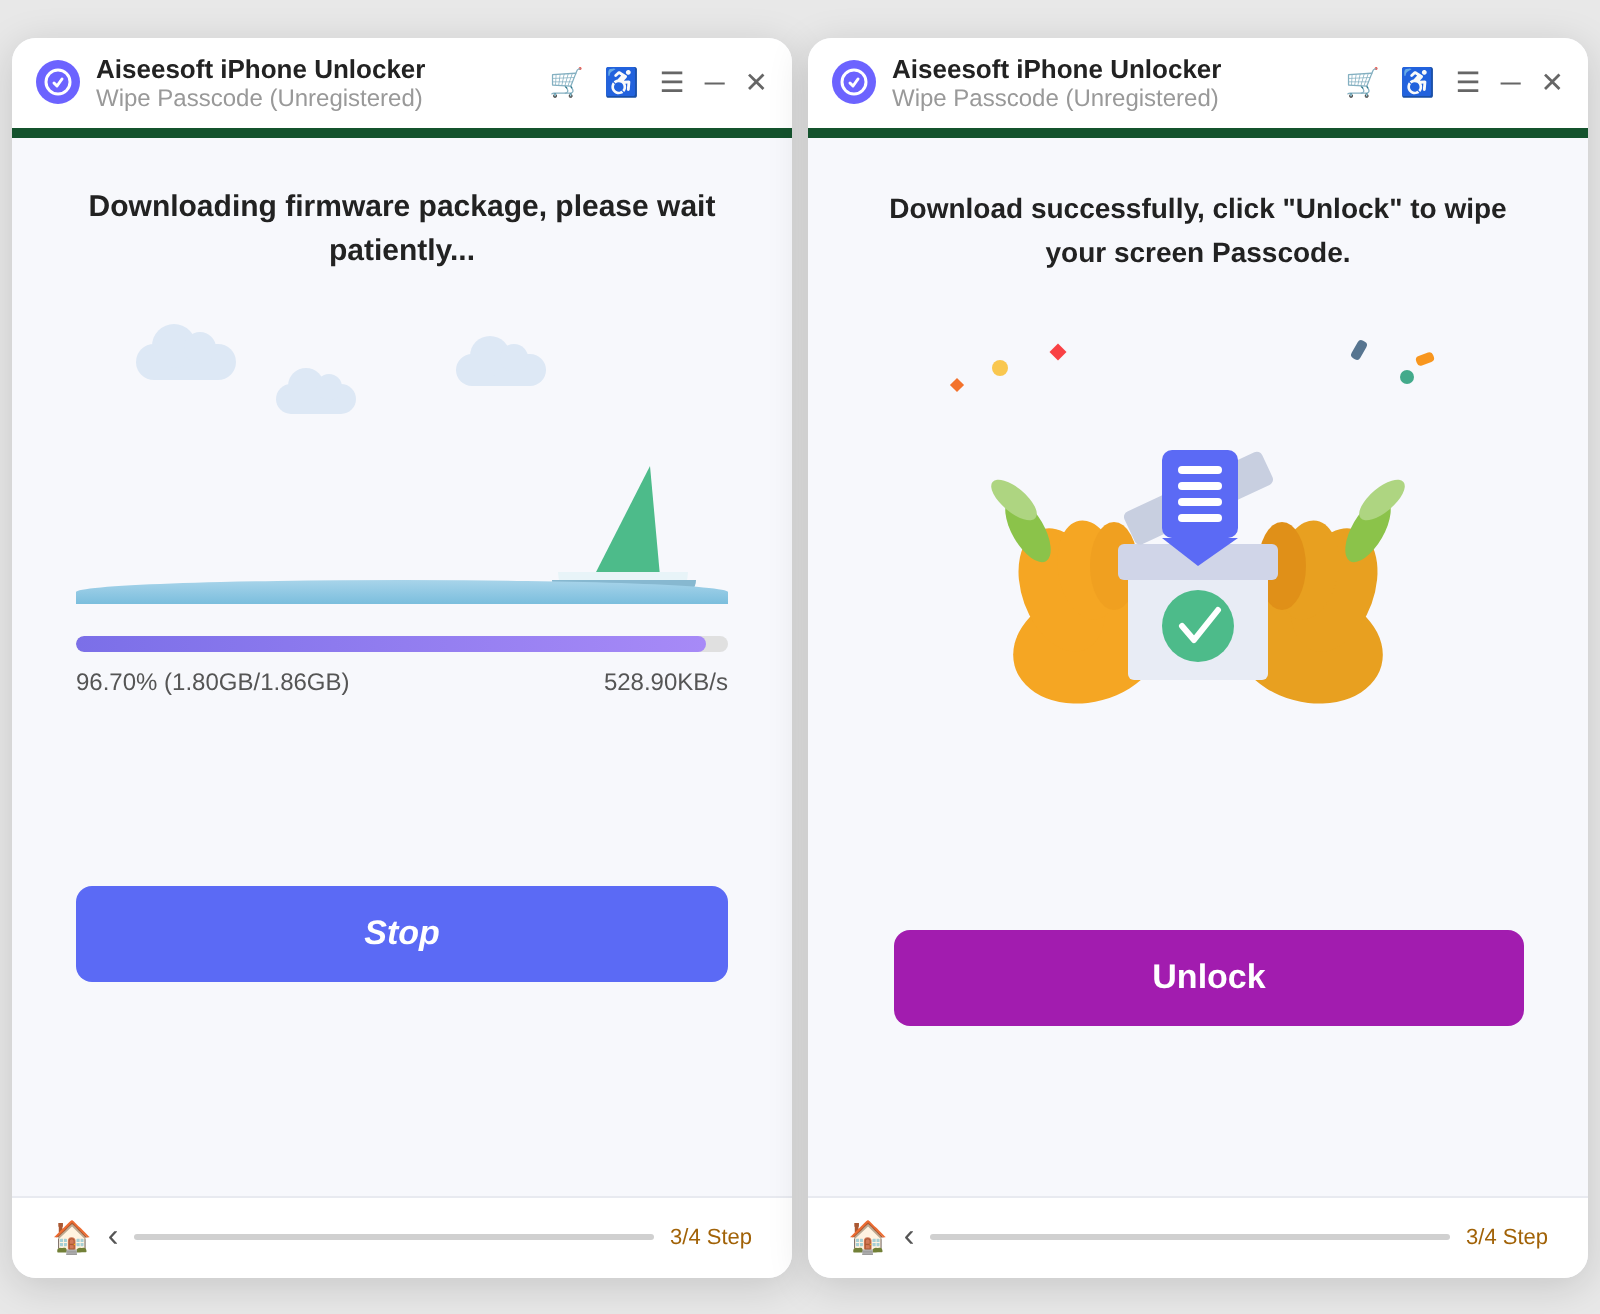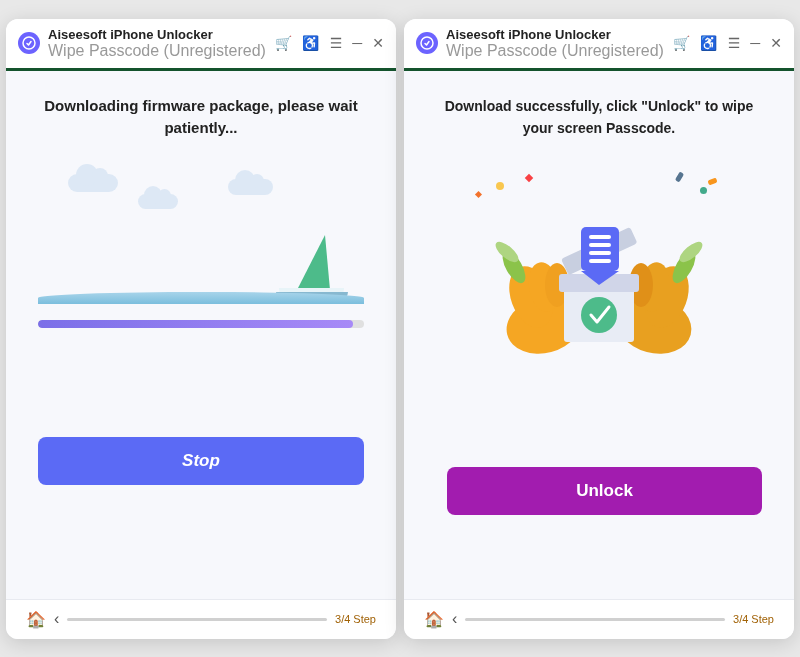--- a/index.html
+++ b/index.html
@@ -25,21 +25,21 @@
       overflow: hidden;
     }
 
     
     .title-bar {
       background: #ffffff;
       padding: 8px 12px;
       display: flex;
       align-items: center;
       gap: 8px;
-      border-bottom: 3px solid #14532d;
+      border-bottom: 5px solid #14532d;
       min-height: 48px;
     }
 
     .title-bar-icon {
       width: 22px;
       height: 22px;
       background: #6c63ff;
       border-radius: 50%;
       display: flex;
       align-items: center;
@@ -53,21 +53,21 @@
       flex: 1;
     }
 
     .title-bar-title {
       font-size: 13px;
       font-weight: 600;
       color: #222;
     }
 
     .title-bar-subtitle {
-      font-size: 16px;
+      font-size: 12px;
       color: #999;
     }
 
     .title-bar-controls {
       display: flex;
       gap: 10px;
       align-items: center;
     }
 
     .title-bar-controls span {
@@ -349,20 +349,27 @@
 
       <div style="position:absolute; bottom:0; left:0; right:0;">
         <div class="water-waves"></div>
       </div>
     </div>
 
     <div class="progress-section">
       <div class="progress-bar-bg">
         <div class="progress-bar-fill" style="width: 96.7%;"></div>
       </div>
+      <div class="progress-labels">
+        <span>
+          <span>96.70%</span>
+          <span>(1.80GB/1.86GB)</span>
+        </span>
+        <span>528.90KB/s</span>
+      </div>
     </div>
 
     <div class="spacer"></div>
 
     <button class="action-btn stop-btn">Stop</button>
 
     <div class="spacer"></div>
   </div>
 
   <div class="bottom-bar">

